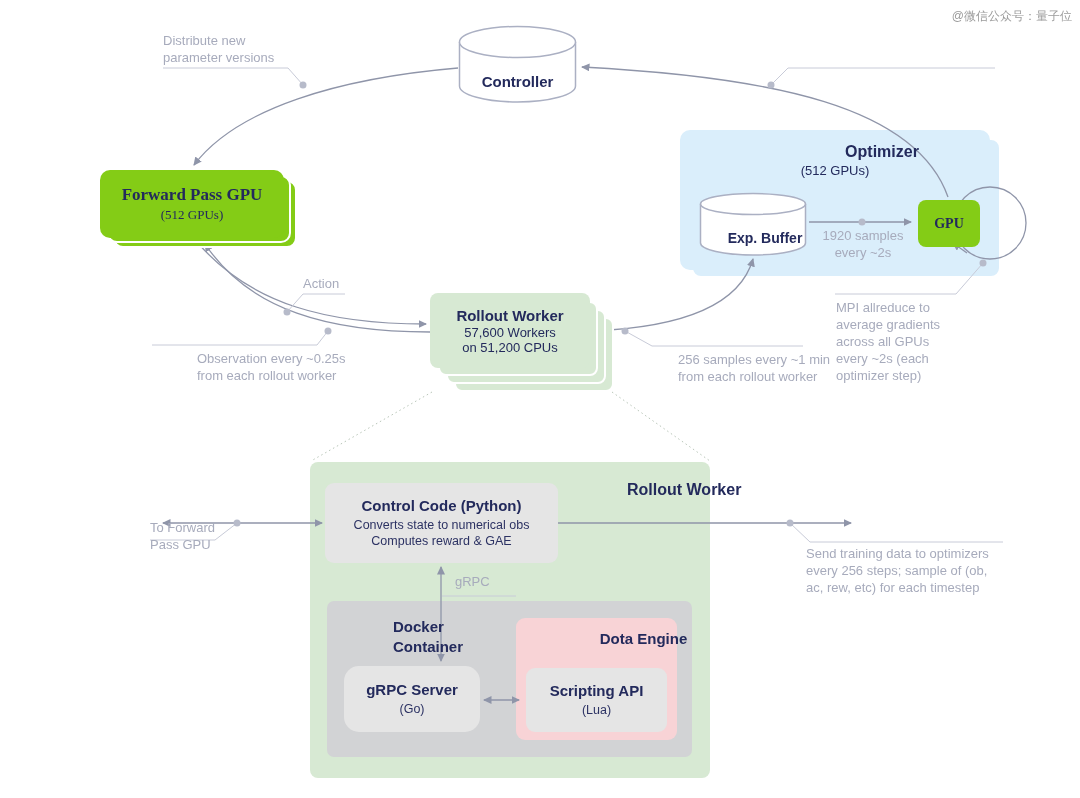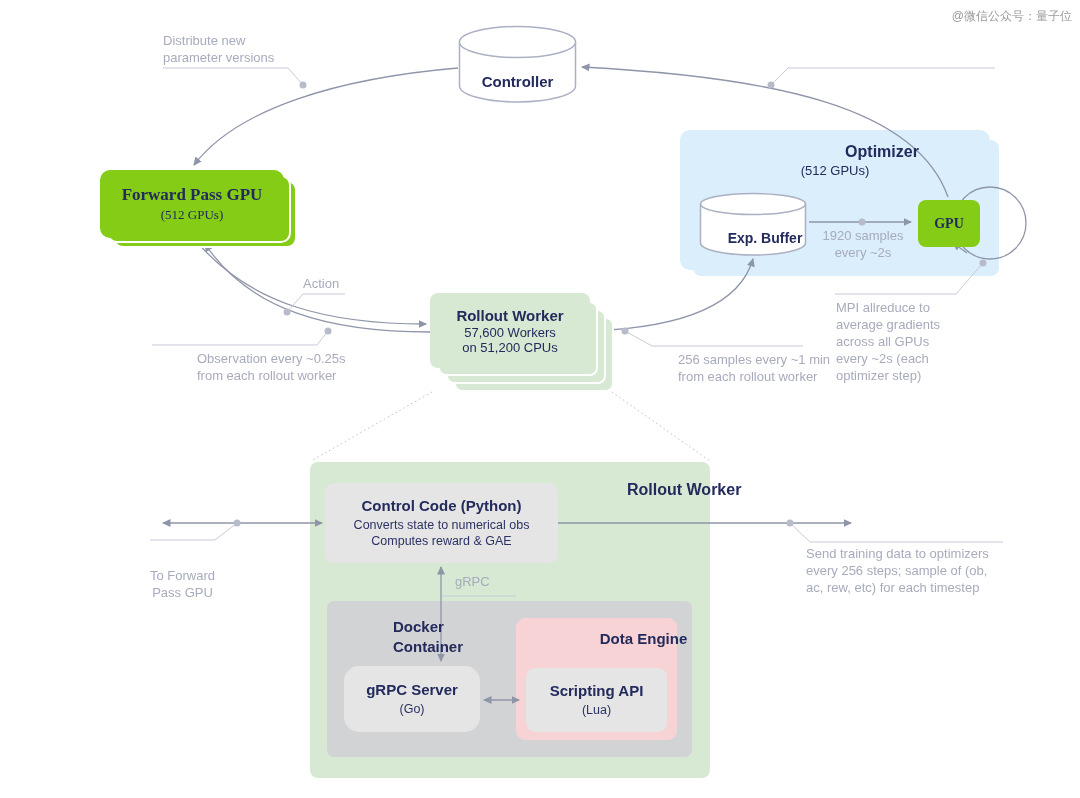--- a/index.html
+++ b/index.html
@@ -166,21 +166,21 @@
   <div class="anno" style="left:645px;top:352px;margin-left:33px;">256 samples every ~1 min
 from each rollout worker</div>
   <div class="anno" style="left:809px;top:228px;width:108px;text-align:center;">1920 samples
 every ~2s</div>
   <div class="anno" style="left:836px;top:300px;">MPI allreduce to
 average gradients
 across all GPUs
 every ~2s (each
 optimizer step)</div>
   <div class="anno" style="left:455px;top:574px;">gRPC</div>
-  <div class="anno" style="left:150px;top:568px;text-align:center;">To Forward
+  <div class="anno" style="left:150px;top:520px;">To Forward
 Pass GPU</div>
   <div class="anno" style="left:806px;top:546px;">Send training data to optimizers
 every 256 steps; sample of (ob,
 ac, rew, etc) for each timestep</div>
 
   <div class="watermark">@微信公众号：量子位</div>
 
 </div>
 
 </body></html>

